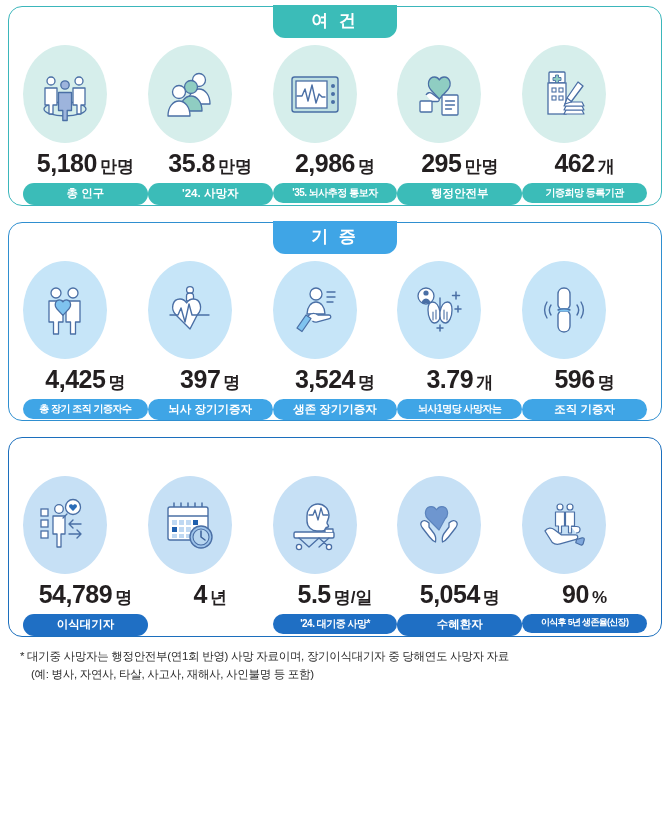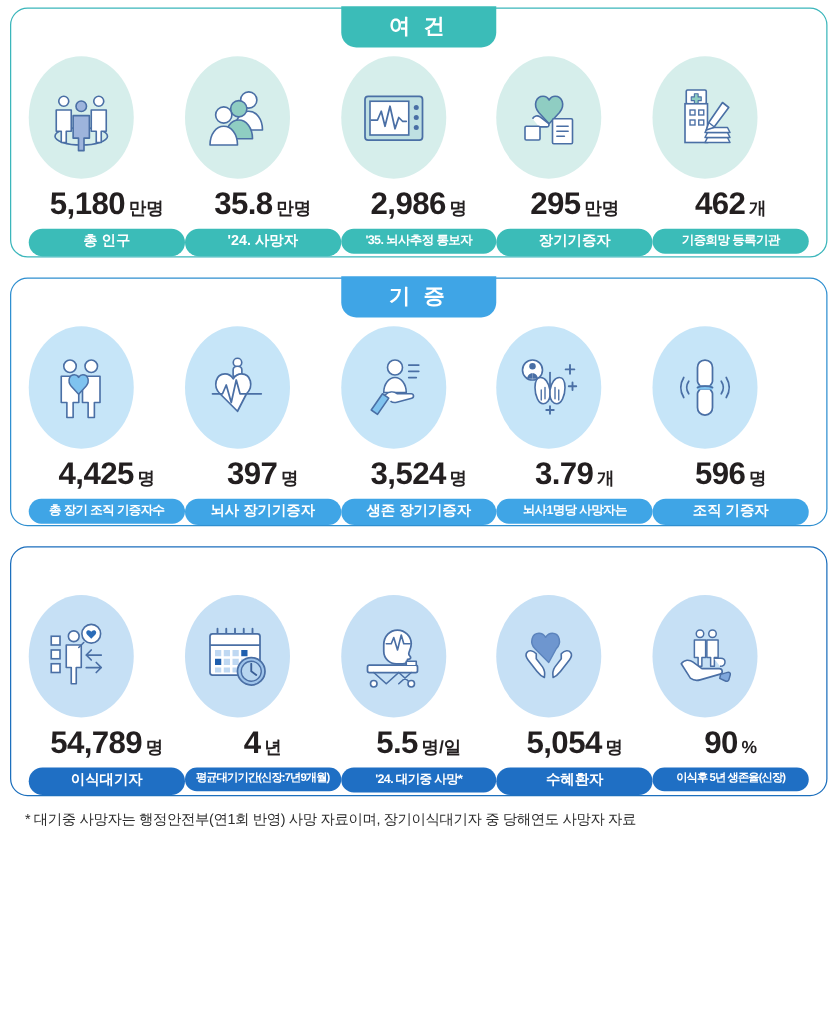--- a/index.html
+++ b/index.html
@@ -100,21 +100,21 @@
     margin-bottom: 5px;
     white-space: nowrap;
   }
   .value-num {
     font-size: 25px;
     font-weight: bold;
     color: #231f20;
     letter-spacing: -0.5px;
   }
   .value-unit {
-    font-size: 14px;
+    font-size: 17px;
     font-weight: bold;
     color: #231f20;
   }
 
   
   .pill {
     display: inline-block;
     color: #ffffff;
     font-size: 11.5px;
     font-weight: bold;
@@ -211,21 +211,21 @@
             <path d="M17 31c1.5-2.5 4-3 6-1.5l6.5 5c1.3 1 .7 3-1 3h-6" fill="#fff" stroke="#4a6fa5" stroke-width="1.3" stroke-linejoin="round"></path>
             <rect x="11" y="37" width="12" height="11" rx="1" fill="#fff" stroke="#4a6fa5" stroke-width="1.3"></rect>
             <rect x="33" y="31" width="16" height="20" rx="1" fill="#fff" stroke="#4a6fa5" stroke-width="1.3"></rect>
             <path d="M36.5 37h9M36.5 41h9M36.5 45h6" stroke="#4a6fa5" stroke-width="1.3" stroke-linecap="round"></path>
           </svg>
         </div>
         <div class="value-row">
           <span class="value-num">295</span>
           <span class="value-unit">만명</span>
         </div>
-        <div class="pill">장기기증자</div>
+        <div class="pill">행정안전부</div>
       </div>
 
       <div class="card">
         <div class="icon-blob">
           <svg width="60" height="60" viewBox="0 0 60 60">
             <rect x="15" y="8" width="16" height="11" rx="1" fill="#fff" stroke="#4a6fa5" stroke-width="1.3"></rect>
             <path d="M21.5 11h3v2.5H27v3h-2.5V19h-3v-2.5H19v-3h2.5z" fill="#8fcdc2" stroke="#4a6fa5" stroke-width="0.9" stroke-linejoin="round"></path>
             <rect x="14" y="19" width="18" height="31" fill="#fff" stroke="#4a6fa5" stroke-width="1.3"></rect>
             <rect x="18" y="24" width="4" height="4" fill="#fff" stroke="#4a6fa5" stroke-width="1.1"></rect>
             <rect x="25" y="24" width="4" height="4" fill="#fff" stroke="#4a6fa5" stroke-width="1.1"></rect>
@@ -390,21 +390,20 @@
             <rect x="26" y="39" width="5" height="4" fill="#bfd8f2"></rect>
             <circle cx="41" cy="42" r="11" fill="#9dc3ea" stroke="#4a6fa5" stroke-width="1.4"></circle>
             <circle cx="41" cy="42" r="8" fill="#b8d6f0" stroke="#4a6fa5" stroke-width="1.1"></circle>
             <path d="M41 36v6l4 3" stroke="#3a5f96" stroke-width="1.5" fill="none" stroke-linecap="round" stroke-linejoin="round"></path>
           </svg>
         </div>
         <div class="value-row">
           <span class="value-num">4</span>
           <span class="value-unit">년</span>
         </div>
-        <div class="pill tighter">평균대기기간(신장:7년9개월)</div>
       </div>
 
       <div class="card">
         <div class="icon-blob">
           <svg width="60" height="60" viewBox="0 0 60 60">
             <path d="M22 21c0-7 5-12 11-12s11 5 11 11c0 4-2 6-2 8 0 1.5 1.5 2 1.5 3s-1 1.5-2.5 1.5c0 2-1 3.5-4 3.5h-5c-5 0-10-4-10-10z" fill="#fff" stroke="#4a6fa5" stroke-width="1.4" stroke-linejoin="round"></path>
             <path d="M24 20h4l2-5 3 10 3-12 2 7h5" fill="none" stroke="#4a6fa5" stroke-width="1.3" stroke-linejoin="round" stroke-linecap="round"></path>
             <rect x="9" y="37" width="40" height="6" rx="1.5" fill="#fff" stroke="#4a6fa5" stroke-width="1.4"></rect>
             <path d="M40 37v-3h8v3" fill="#fff" stroke="#4a6fa5" stroke-width="1.3" stroke-linejoin="round"></path>
             <path d="M14 43l10 9M34 43l-10 9M34 43l10 9M44 43l-10 9" stroke="#4a6fa5" stroke-width="1.3" stroke-linecap="round"></path>
@@ -451,15 +450,16 @@
           <span class="value-unit">%</span>
         </div>
         <div class="pill tighter">이식후 5년 생존율(신장)</div>
       </div>
 
     </div>
   </div>
 
   <div class="footnote">
     <div class="line1">* 대기중 사망자는 행정안전부(연1회 반영) 사망 자료이며, 장기이식대기자 중 당해연도 사망자 자료</div>
+    <div class="line2">(예: 병사, 자연사, 타살, 사고사, 재해사, 사인불명 등 포함)</div>
   </div>
 
 </div>
 
 </body></html>

